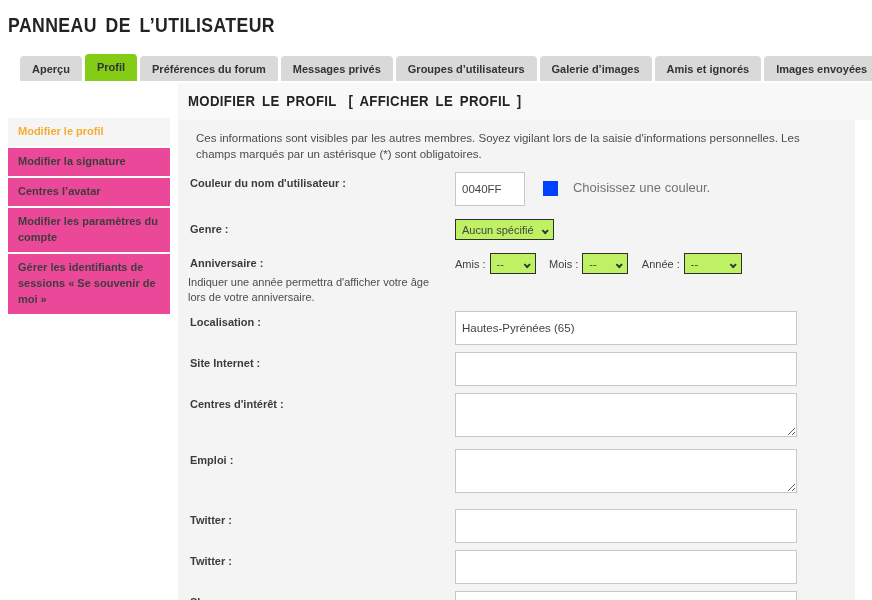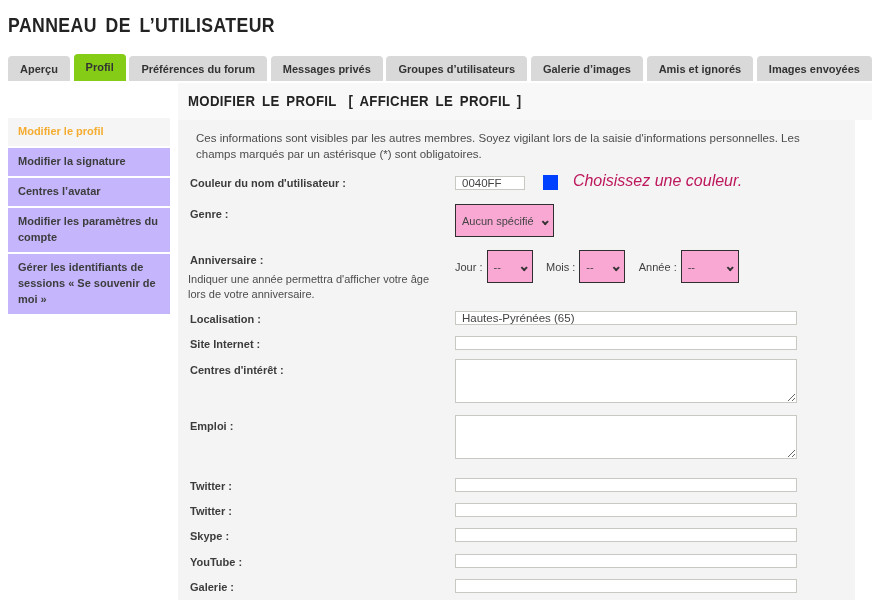--- a/index.html
+++ b/index.html
@@ -15,36 +15,36 @@
   
   .page-title {
     margin:13px 0 0 8px;
     font-size:21px; font-weight:700; color:#232323;
     letter-spacing:.5px; word-spacing:4px;
     transform:scaleX(.84); transform-origin:left center;
     white-space:nowrap;
   }
 
   
-  .tabs { display:flex; gap:3px; margin:17px 0 0 8px; align-items:flex-end;justify-content:space-between; }
+  .tabs { display:flex; gap:3px; margin:17px 0 0 20px; align-items:flex-end; }
   .tab {
     background:#d9d9d9; color:#333;
     font-size:11px; font-weight:700;
     padding:7px 12px 6px;
     border-radius:4px 4px 0 0;
     cursor:pointer; white-space:nowrap;
   }
   .tab.active { background:#84cc16; padding-bottom:8px; }
 
   
   .content { display:flex; align-items:flex-start; margin-top:2px; }
 
   .sidebar { width:162px; margin:35px 0 0 8px; flex:0 0 auto; }
   .side-item {
-    background:#c4b5fd; color:#3d3d3d;
+    background:#ec4899; color:#3d3d3d;
     font-size:11px; font-weight:700; line-height:1.45;
     padding:6px 10px; margin-bottom:2px; cursor:pointer;
   }
   .side-item.active { background:#f5f5f5; color:#f5ac30; }
 
   .main { flex:1; margin-left:8px; min-width:0; }
 
   .main-heading {
     background:#f8f8f8;
     padding:9px 10px 10px;
@@ -73,45 +73,45 @@
     padding:4px 10px 0 2px;
     font-size:11px; font-weight:700; color:#3c3c3c; line-height:1.3;
   }
   .row .lbl .hint {
     display:block; font-weight:400; color:#4c4c4c;
     font-size:11px; line-height:1.3; margin:5px 0 0 -2px;
   }
   .row .ctl { flex:1; }
 
   input.txt {
-    width:342px; height:14px;
+    width:342px; height:34px;
     border:1px solid #c9c9c4; background:#fff;
     font-family:"Liberation Sans", sans-serif;
     font-size:11.5px; color:#444; padding:2px 6px;
     outline:none;
   }
   input.txt.small { width:70px; }
   textarea.txt {
     width:342px; height:44px;
     border:1px solid #c9c9c4; background:#fff;
     font-family:"Liberation Sans", sans-serif;
     font-size:11.5px; color:#444; padding:2px 6px;
     resize:both; outline:none;
   }
 
   .swatch {
     display:inline-block; width:15px; height:15px;
     margin:0 10px 0 14px; vertical-align:-3px;
   }
-  .pick-text { font-size:16px; color:#be185d; vertical-align:1px;font-style:italic; }
+  .pick-text { font-size:13px; color:#737373; vertical-align:1px; }
 
   .sel {
     display:inline-flex; align-items:center; justify-content:space-between;
-    border:1px solid #2f2f2f; background:#f9a8d4;
-    height:33px; padding:0 6px; cursor:pointer;
+    border:1px solid #2f2f2f; background:#bef264;
+    height:21px; padding:0 6px; cursor:pointer;
     font-size:11px; color:#444;
   }
   .sel .chevron-box { display:inline-block; margin-left:6px; }
   .chev {
     display:inline-block; width:5px; height:5px;
     border-right:2px solid #333; border-bottom:2px solid #333;
     transform:rotate(45deg) translateY(-1px);
   }
   .sel-gender { width:99px; margin-top:1px; }
   .sel-dm { width:46px; }
@@ -183,21 +183,21 @@
           </div>
         </div>
 
         <div class="row row-birthday">
           <div class="lbl">
             <span>Anniversaire :</span>
             <span class="hint">Indiquer une année permettra d'afficher votre âge lors de votre anniversaire.</span>
           </div>
           <div class="ctl">
             <span class="date-group">
-              <span class="date-lbl">Jour :</span>
+              <span class="date-lbl">Amis :</span>
               <span class="sel sel-dm">
                 <span>--</span>
                 <span class="chevron-box"><span class="chev"></span></span>
               </span>
             </span>
             <span class="date-group">
               <span class="date-lbl">Mois :</span>
               <span class="sel sel-dm">
                 <span>--</span>
                 <span class="chevron-box"><span class="chev"></span></span>

